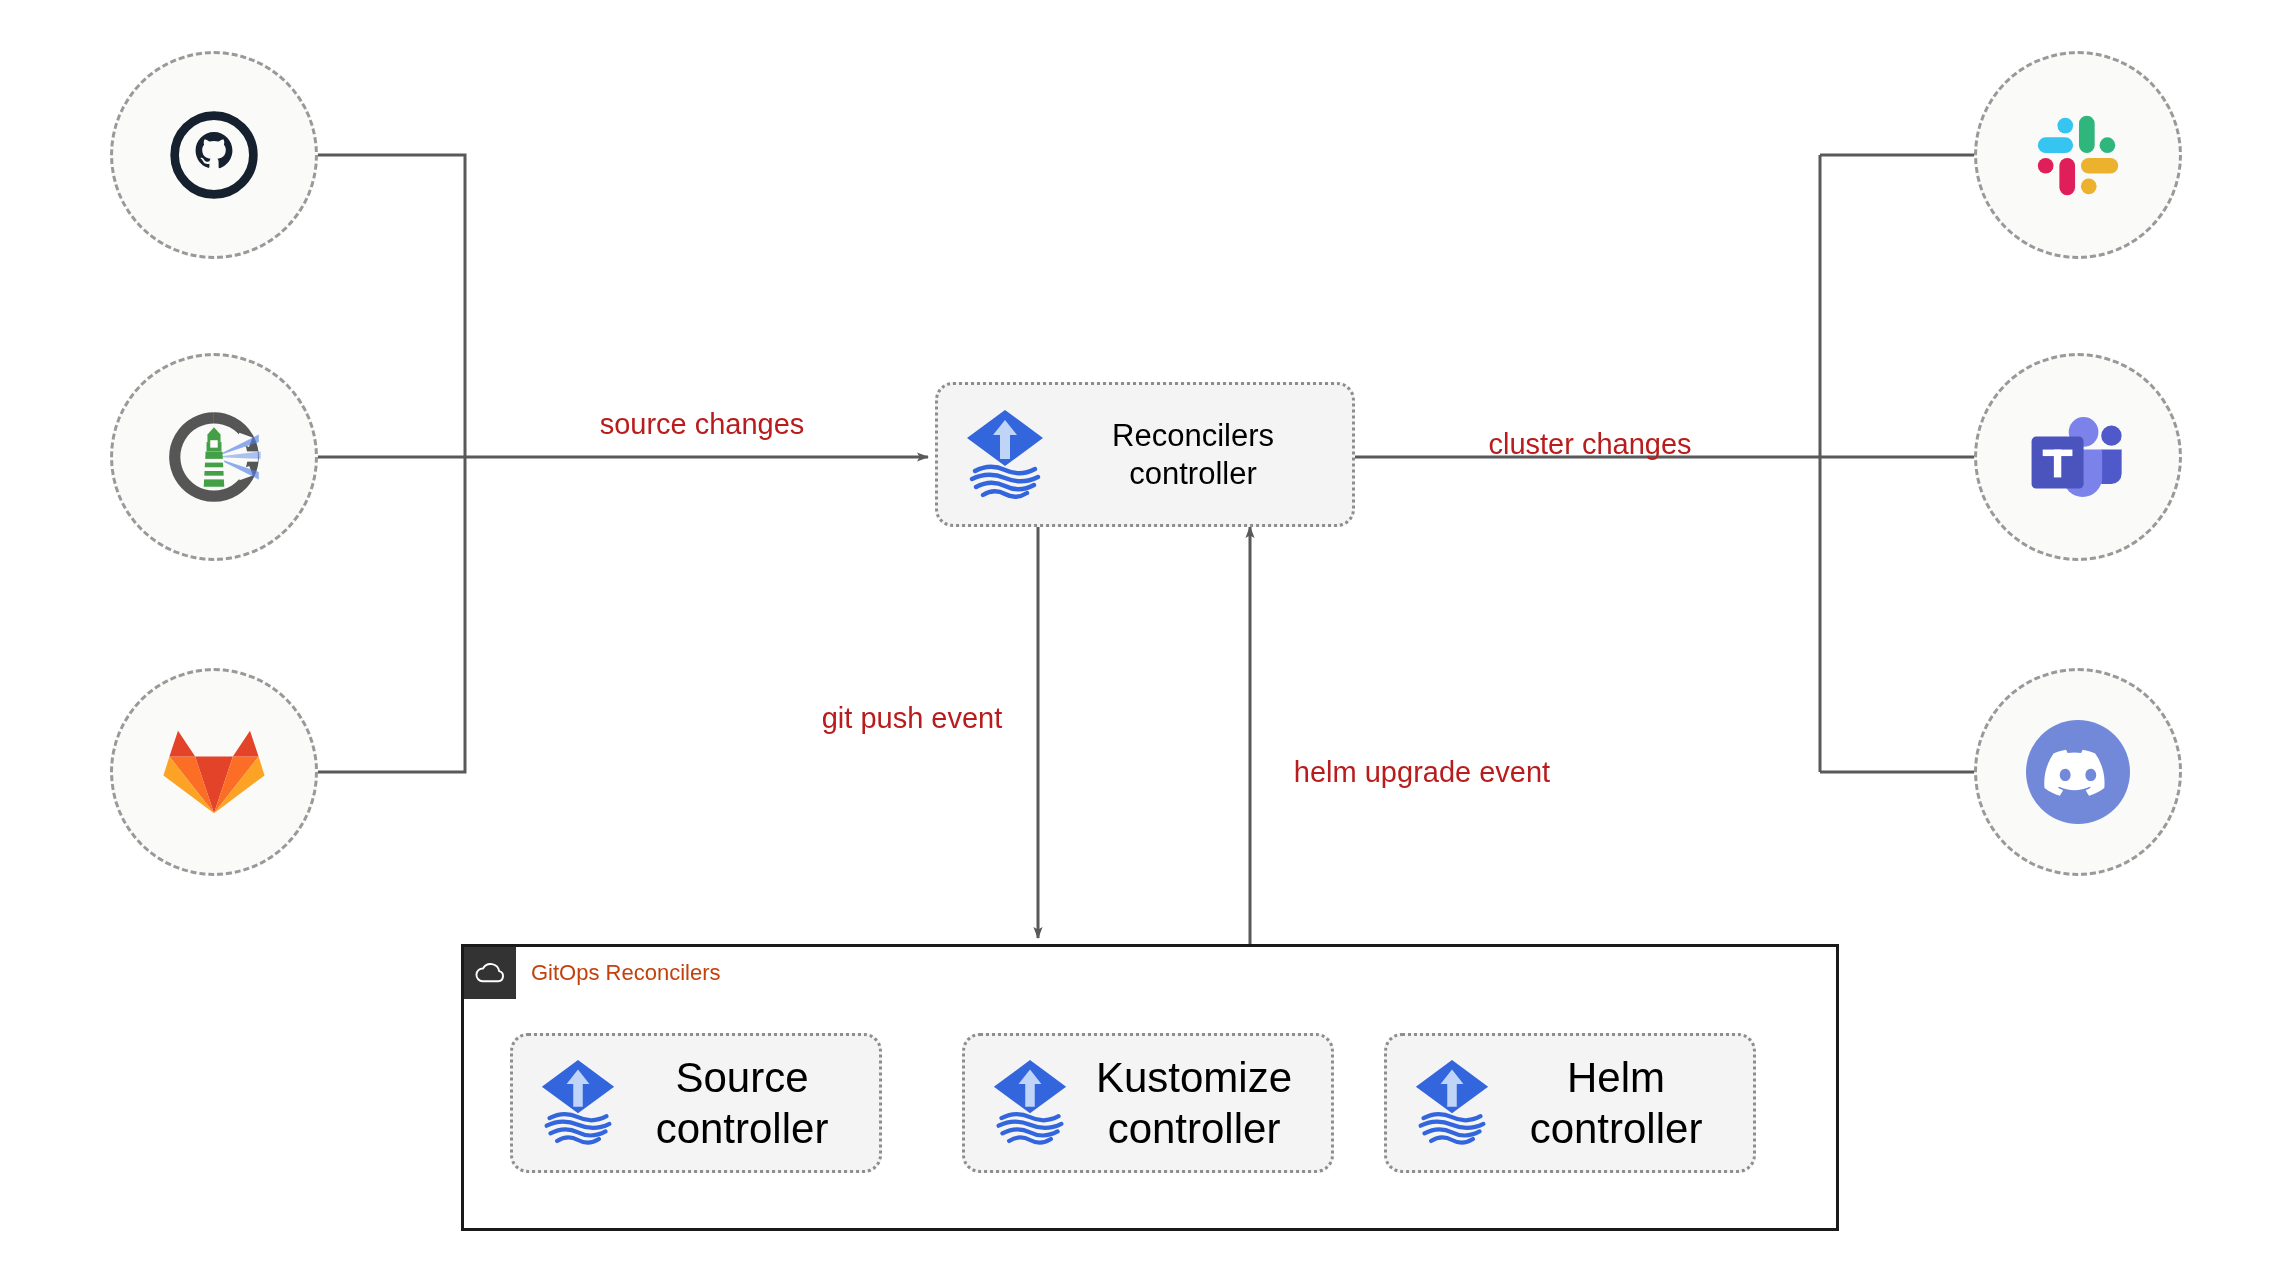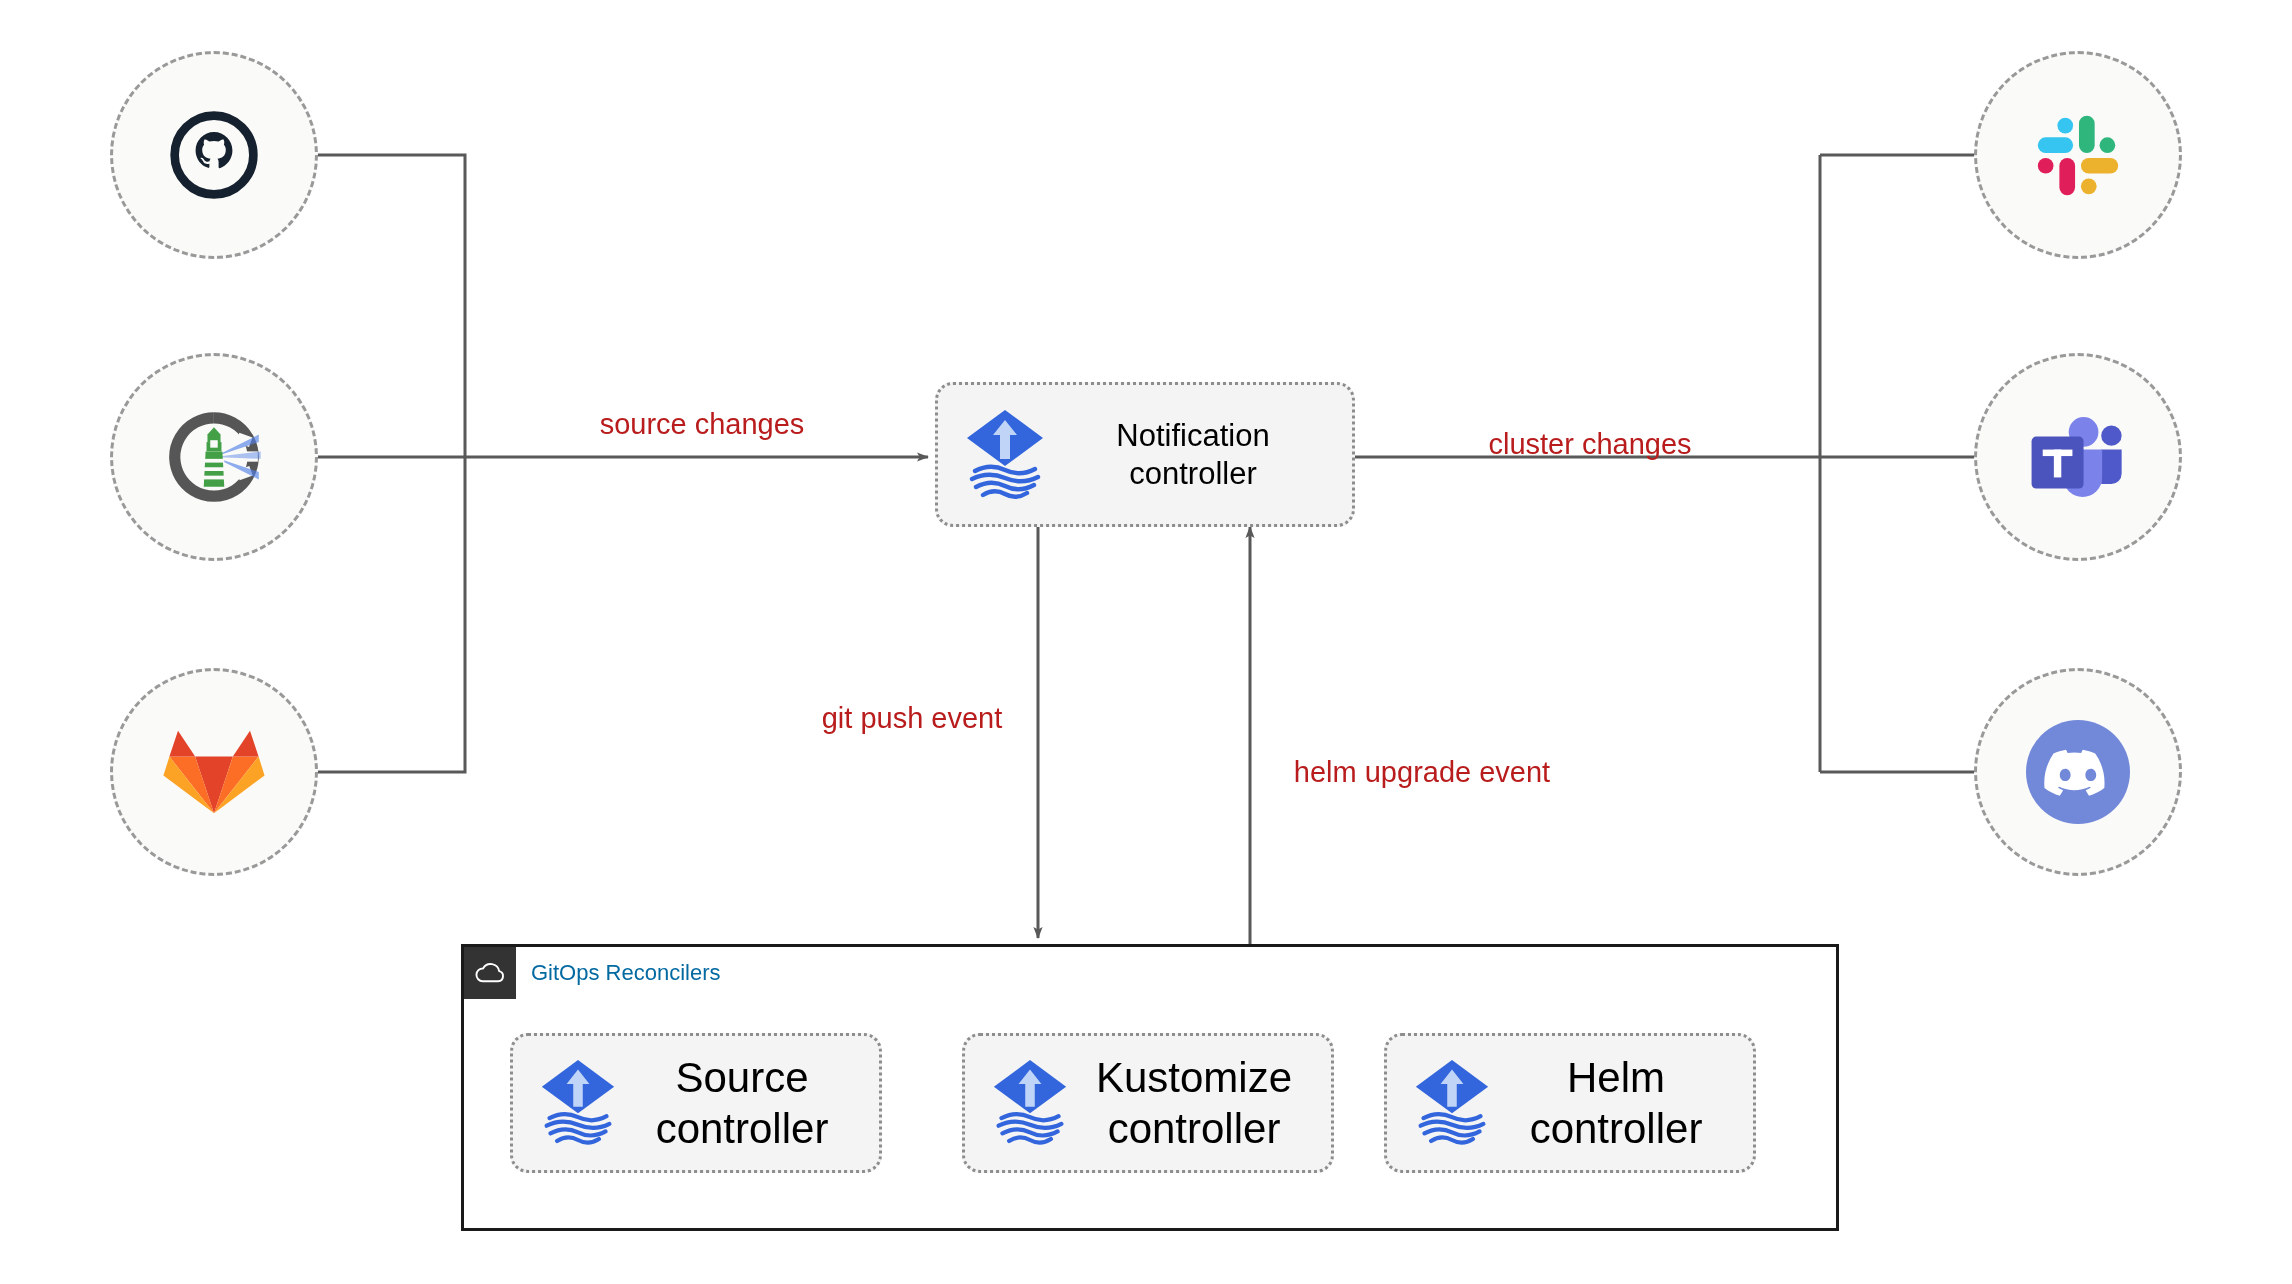--- a/index.html
+++ b/index.html
@@ -89,21 +89,21 @@
     height: 52px;
     background: #333333;
     display: flex;
     align-items: center;
     justify-content: center;
     flex: 0 0 auto;
   }
   #group-header-label {
     margin-left: 15px;
     font-size: 22px;
-    color: #0369a1;
+    color: #c2410c;
     white-space: nowrap;
   }
 
   
   .edge-label {
     position: absolute;
     font-size: 29px;
     color: #b91c1c;
     white-space: nowrap;
     transform: translate(-50%, -50%);
@@ -231,21 +231,21 @@
         <path d="M41 3 L79 31 L41 59 L3 31 Z" fill="#3366dd"></path>
         <path d="M41 13 L53 28 L46 28 L46 52 L36 52 L36 28 L29 28 Z" fill="#bfd4f7"></path>
         <g stroke="#3366dd" stroke-width="4.4" fill="none" stroke-linecap="round">
           <path d="M11 64 q15 -8 30 -1 q15 7 30 -1"></path>
           <path d="M8 72 q16 -8 33 -1 q17 7 33 -1"></path>
           <path d="M12 80 q15 -8 29 -1 q14 7 29 -1"></path>
           <path d="M19 88 q11 -7 22 -1 q11 6 22 -1"></path>
         </g>
       </svg>
     </span>
-    <span class="node-label">Notification
+    <span class="node-label">Reconcilers
 controller</span>
   </div>
 
   <div id="group-reconcilers">
     <div id="group-header">
       <div id="group-header-badge">
         <svg width="32" height="22" viewBox="0 0 34 24">
           <path d="M9 21 a7 7 0 0 1 0.4 -14 a9.5 9.5 0 0 1 17.6 3 a5.6 5.6 0 0 1 -1 11 Z" fill="none" stroke="#ffffff" stroke-width="2.1" stroke-linejoin="round"></path>
         </svg>
       </div>

